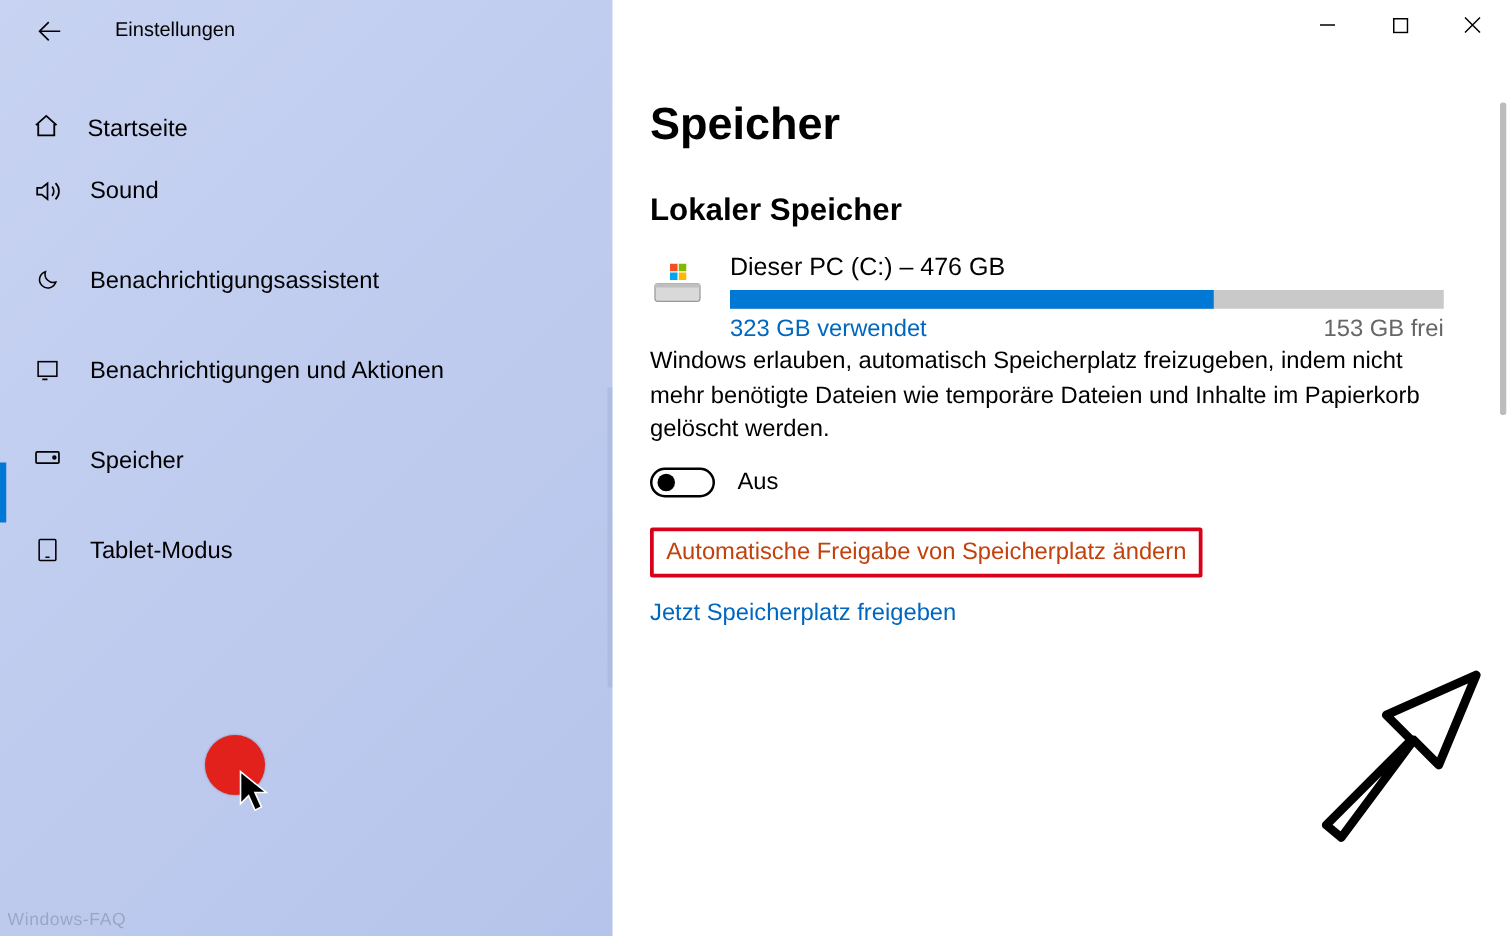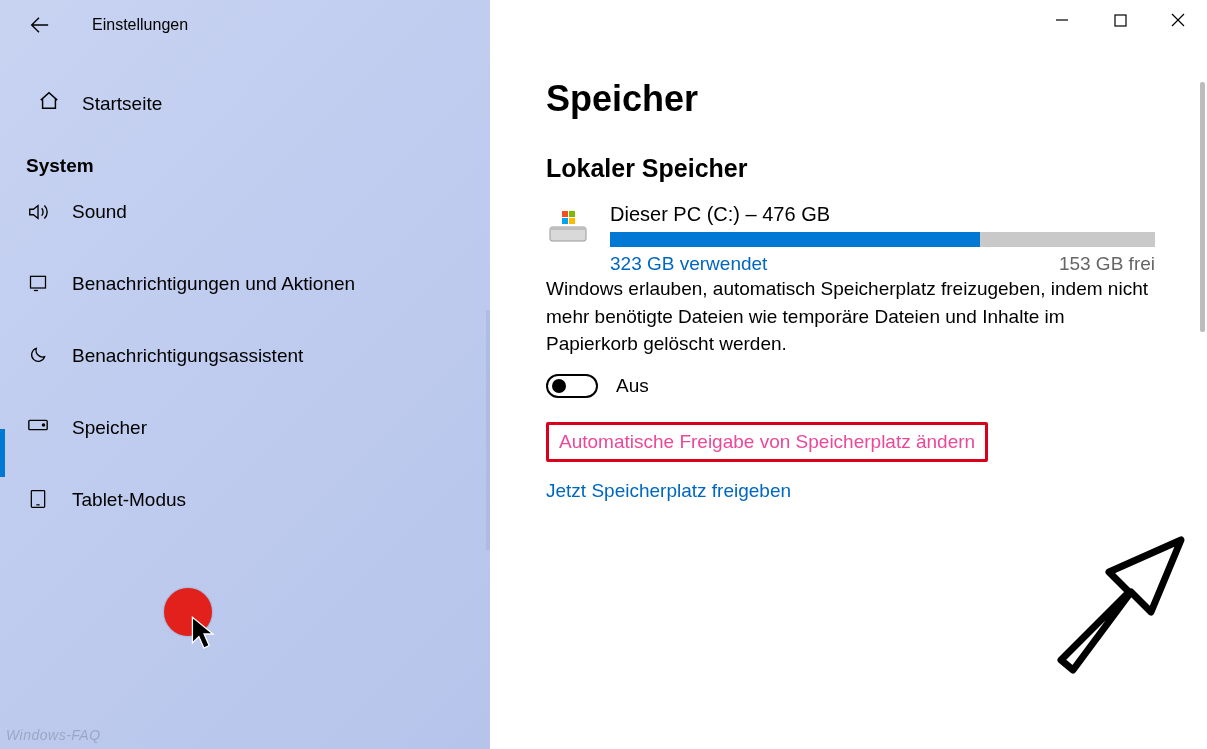--- a/index.html
+++ b/index.html
@@ -1,35 +1,35 @@
 <!DOCTYPE html>
 <html><head>
 <meta charset="utf-8">
 <style>
   * { box-sizing: border-box; margin: 0; padding: 0; font-family: "Segoe UI", Tahoma, sans-serif; }
   body { width: 1207px; height: 749px; overflow: hidden; background: #fff; position: relative; }
 
-  .window { display: flex; width: 100%; height: 100%; position: relative; gap: 26px; }
+  .window { display: flex; width: 100%; height: 100%; position: relative; }
 
   
   .titlebar { position: absolute; top: 0; left: 0; right: 0; height: 52px; z-index: 5; pointer-events: none; }
   .titlebar .back { position: absolute; left: 28px; top: 14px; pointer-events: auto; }
   .titlebar .title { position: absolute; left: 92px; top: 16px; font-size: 16px; color: #000; pointer-events: none; }
   .win-controls { position: absolute; right: 0; top: 0; display: flex; pointer-events: auto; }
   .win-btn { width: 58px; height: 40px; display: flex; align-items: center; justify-content: center; color: #000; }
   .win-btn svg { display: block; }
 
   
   .sidebar {
     width: 490px; height: 100%; padding-top: 68px;
     background: linear-gradient(135deg, #c8d3f2 0%, #b6c4eb 100%);
     position: relative;
     border-right: none;
   }
-  .side-home { display: flex; align-items: center; gap: 22px; padding: 10px 0 10px 38px; font-size: 19px; color: #000; margin-top: 12px; }
+  .side-home { display: flex; align-items: center; gap: 22px; padding: 10px 0 10px 26px; font-size: 19px; color: #000; margin-top: 12px; }
 
   .search-wrap { margin: 18px 26px 0 26px; position: relative; border: 2px solid #555; background: rgba(255,255,255,0.05); }
   .search-wrap input {
     width: 100%; border: none; background: transparent; font-size: 19px;
     padding: 10px 48px 10px 14px; color: #333; outline: none;
   }
   .search-wrap input::placeholder { color: #333; }
   .search-wrap .mag { position: absolute; right: 14px; top: 50%; transform: translateY(-50%); }
 
   .side-heading { font-weight: 700; padding: 28px 0 10px 26px; font-size: 19px; }
@@ -60,34 +60,34 @@
 
   .h2b { font-size: 25px; font-weight: 600; margin-top: 58px; margin-bottom: 18px; }
   .desc { font-size: 19px; color: #000; line-height: 1.45; max-width: 640px; }
 
   .toggle-row { display: flex; align-items: center; gap: 18px; margin-top: 16px; }
   .toggle { width: 52px; height: 24px; border: 2px solid #000; border-radius: 14px; position: relative; }
   .toggle .knob { width: 14px; height: 14px; background: #000; border-radius: 50%; position: absolute; left: 4px; top: 3px; }
   .toggle-label { font-size: 19px; }
 
   .link-highlight {
-    display: inline-block; color: #ec4899; font-size: 19px; margin-top: 24px;
+    display: inline-block; color: #c2410c; font-size: 19px; margin-top: 24px;
     border: 3px solid #d9001b; padding: 6px 10px; border-radius: 2px;
   }
   .link2 { color: #0067c0; font-size: 19px; margin-top: 18px; display: inline-block; }
 
   
   .main-scroll { position: absolute; right: 2px; top: 82px; width: 5px; height: 250px; background: #bcbcbc; border-radius: 2px; }
 
   
   .red-dot { position: absolute; width: 48px; height: 48px; background: #e3211c; border-radius: 50%; left: 164px; top: 588px; z-index: 20; box-shadow: 0 0 2px rgba(0,0,0,.3);}
   .cursor1 { position: absolute; left: 190px; top: 616px; z-index: 21; }
   .big-arrow { position: absolute; right: 16px; top: 520px; z-index: 21; }
 
-  .watermark { position: absolute; left: 6px; bottom: 6px; font-size: 14px; color: rgba(0,0,0,.18); font-style: italic; letter-spacing: .5px; z-index: 30; }
+  .watermark { position: absolute; left: 6px; bottom: 6px; font-size: 14px; color: rgba(0,0,0,.18); letter-spacing: .5px; z-index: 30; }
 
 </style>
 </head>
 <body>
 
 <div class="window">
 
   <div class="titlebar">
     <span class="back">
       <svg width="22" height="22" viewBox="0 0 24 24" fill="none" stroke="#000" stroke-width="1.5">
@@ -119,50 +119,49 @@
     <div class="side-home">
       <span class="icon-slot">
         <svg width="22" height="22" viewBox="0 0 24 24" fill="none" stroke="#000" stroke-width="1.6">
             <path d="M3 11 L12 3 L21 11 M5 10 V20 H19 V10"></path>
           </svg>
       </span>
       <span>Startseite</span>
     </div>
 
 
-    <div class="side-heading">System</div>
 
     <div class="nav">
       <div class="nav-item">
         <span class="icon-slot">
           <svg width="22" height="22" viewBox="0 0 24 24" fill="none" stroke="#000" stroke-width="1.5">
               <path d="M3 9v6h4l5 4V5L7 9H3z"></path>
               <path d="M16 8c2 2 2 6 0 8M19 5c4 4 4 10 0 14"></path>
             </svg>
         </span>
         <span>Sound</span>
       </div>
 
       <div class="nav-item">
         <span class="icon-slot">
           <svg width="20" height="20" viewBox="0 0 24 24" fill="none" stroke="#000" stroke-width="1.5">
+              <path d="M20 14A8 8 0 0 1 10 4a8 8 0 1 0 10 10z"></path>
+            </svg>
+        </span>
+        <span>Benachrichtigungsassistent</span>
+      </div>
+
+      <div class="nav-item">
+        <span class="icon-slot">
+          <svg width="20" height="20" viewBox="0 0 24 24" fill="none" stroke="#000" stroke-width="1.5">
               <rect x="3" y="4" width="18" height="14"></rect>
               <path d="M7 21h5"></path>
             </svg>
         </span>
         <span>Benachrichtigungen und Aktionen</span>
-      </div>
-
-      <div class="nav-item">
-        <span class="icon-slot">
-          <svg width="20" height="20" viewBox="0 0 24 24" fill="none" stroke="#000" stroke-width="1.5">
-              <path d="M20 14A8 8 0 0 1 10 4a8 8 0 1 0 10 10z"></path>
-            </svg>
-        </span>
-        <span>Benachrichtigungsassistent</span>
       </div>
 
 
       <div class="nav-item active">
         <span class="icon-slot">
           <svg width="22" height="16" viewBox="0 0 24 14" fill="none" stroke="#000" stroke-width="1.5">
               <rect x="2" y="2" width="20" height="10" rx="1"></rect>
               <circle cx="18" cy="7" r="1.2" fill="#000"></circle>
             </svg>
         </span>

